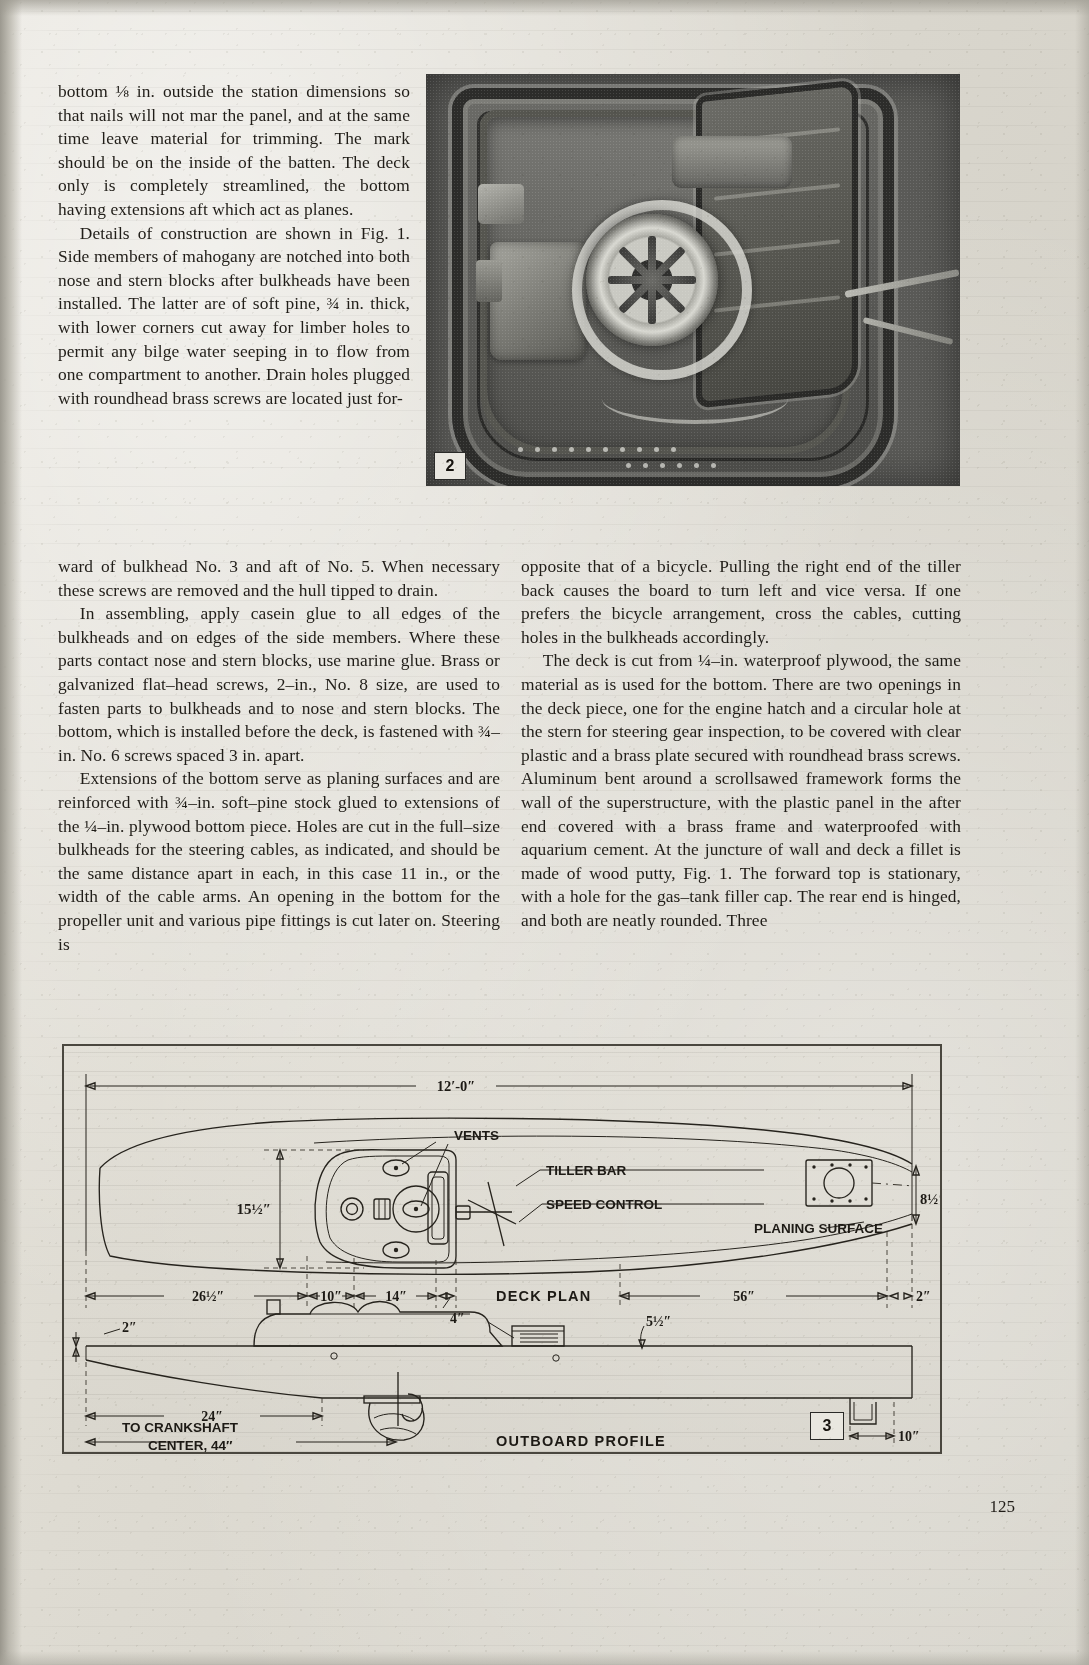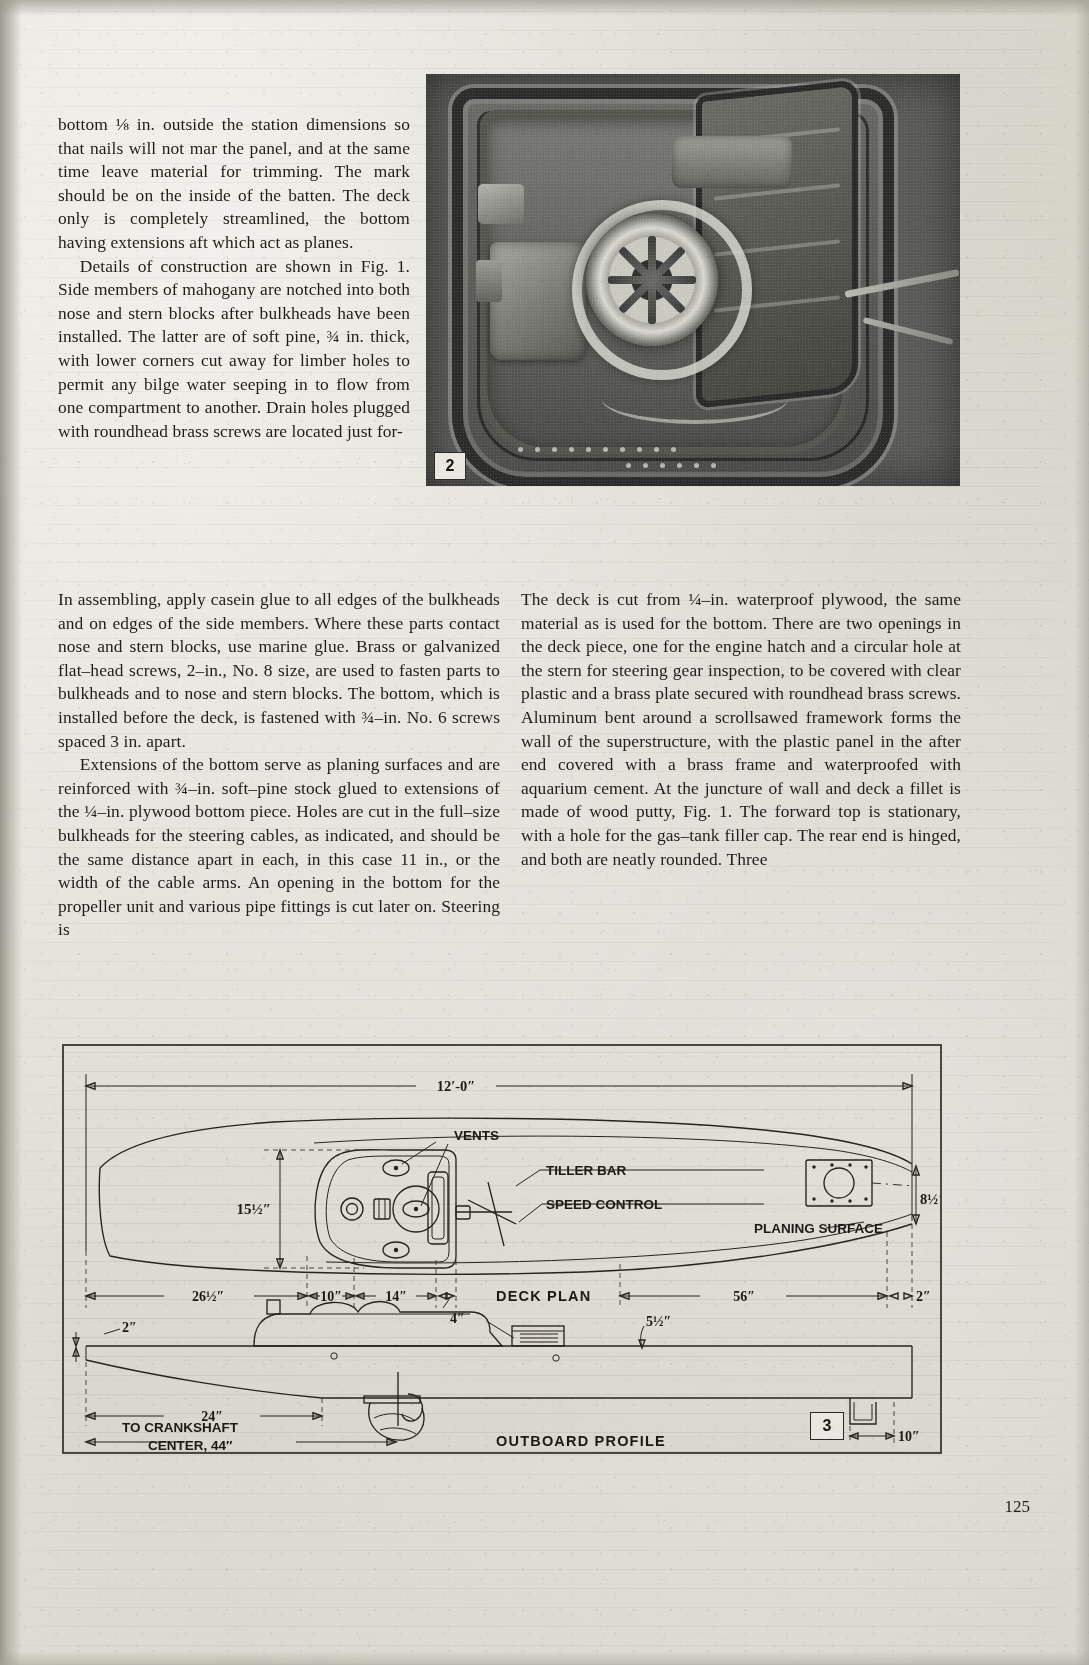--- a/index.html
+++ b/index.html
@@ -53,21 +53,20 @@
 
   
   .col{
     position:absolute;
     font-size:17.4px;
     line-height:23.6px;
     color:#201d18;
     text-align:justify;
     -webkit-hyphens:none;hyphens:none;
     letter-spacing:.1px;
-    margin-top:33px;
   }
   .col p{margin:0;}
   .col p+p{text-indent:1.25em;}
   .col p.noind{text-indent:0;}
 
   #col-a{left:58px;top:80px;width:352px;}
   #col-b{left:58px;top:555px;width:442px;}
   #col-c{left:521px;top:555px;width:440px;}
 
   
@@ -191,21 +190,21 @@
     font-family:"Liberation Sans",sans-serif;
     font-weight:bold;fill:#1d1a15;
   }
   .dim{font-family:"Liberation Serif",serif;font-weight:bold;fill:#1d1a15;}
   .ln{fill:none;stroke:#26231d;stroke-width:1.35;}
   .ln-t{fill:none;stroke:#26231d;stroke-width:1;}
   .dash{fill:none;stroke:#3a362e;stroke-width:1;stroke-dasharray:9 5 2 5;}
   .ext{fill:none;stroke:#3a362e;stroke-width:.9;stroke-dasharray:5 4;}
 
   #folio{
-    position:absolute;right:59px;top:1497px;
+    position:absolute;right:74px;top:1497px;
     font-family:"Liberation Serif",serif;font-size:17px;color:#201d18;font-weight:normal;
   }
   .figbox{
     position:absolute;width:32px;height:26px;background:#e9e7e0;border:1.6px solid #2a2a28;
     font-family:"Liberation Sans",sans-serif;font-weight:bold;font-size:16px;color:#17140f;
     display:flex;align-items:center;justify-content:center;
   }
 </style>
 </head>
 <body>
@@ -273,25 +272,27 @@
             <i></i>
         </div>
 
         <div class="halftone"></div>
         <div class="photo-num">2</div>
       </div>
     </div>
 
 
     <div class="col" id="col-b">
+      <p class="noind">ward of bulkhead No. 3 and aft of No. 5. When necessary these screws are removed and the hull tipped to drain.</p>
       <p>In assembling, apply casein glue to all edges of the bulkheads and on edges of the side members. Where these parts contact nose and stern blocks, use marine glue. Brass or galvanized flat–head screws, 2–in., No. 8 size, are used to fasten parts to bulkheads and to nose and stern blocks. The bottom, which is installed before the deck, is fastened with ¾–in. No. 6 screws spaced 3 in. apart.</p>
       <p>Extensions of the bottom serve as planing surfaces and are reinforced with ¾–in. soft–pine stock glued to extensions of the ¼–in. plywood bottom piece. Holes are cut in the full–size bulkheads for the steering cables, as indicated, and should be the same distance apart in each, in this case 11 in., or the width of the cable arms. An opening in the bottom for the propeller unit and various pipe fittings is cut later on. Steering is</p>
     </div>
 
     <div class="col" id="col-c">
+      <p class="noind">opposite that of a bicycle. Pulling the right end of the tiller back causes the board to turn left and vice versa. If one prefers the bicycle arrangement, cross the cables, cutting holes in the bulkheads accordingly.</p>
       <p>The deck is cut from ¼–in. waterproof plywood, the same material as is used for the bottom. There are two openings in the deck piece, one for the engine hatch and a circular hole at the stern for steering gear inspection, to be covered with clear plastic and a brass plate secured with roundhead brass screws. Aluminum bent around a scrollsawed framework forms the wall of the superstructure, with the plastic panel in the after end covered with a brass frame and waterproofed with aquarium cement. At the juncture of wall and deck a fillet is made of wood putty, Fig. 1. The forward top is stationary, with a hole for the gas–tank filler cap.  The rear end is hinged, and both are neatly rounded. Three</p>
     </div>
 
     <div id="plate">
       <div class="pbleed"></div>
 
       <svg width="876" height="406" viewBox="0 0 876 406">
 
         <line class="ln-t" x1="22" y1="28" x2="22" y2="205"></line>
         <line class="ln-t" x1="848" y1="28" x2="848" y2="175"></line>

